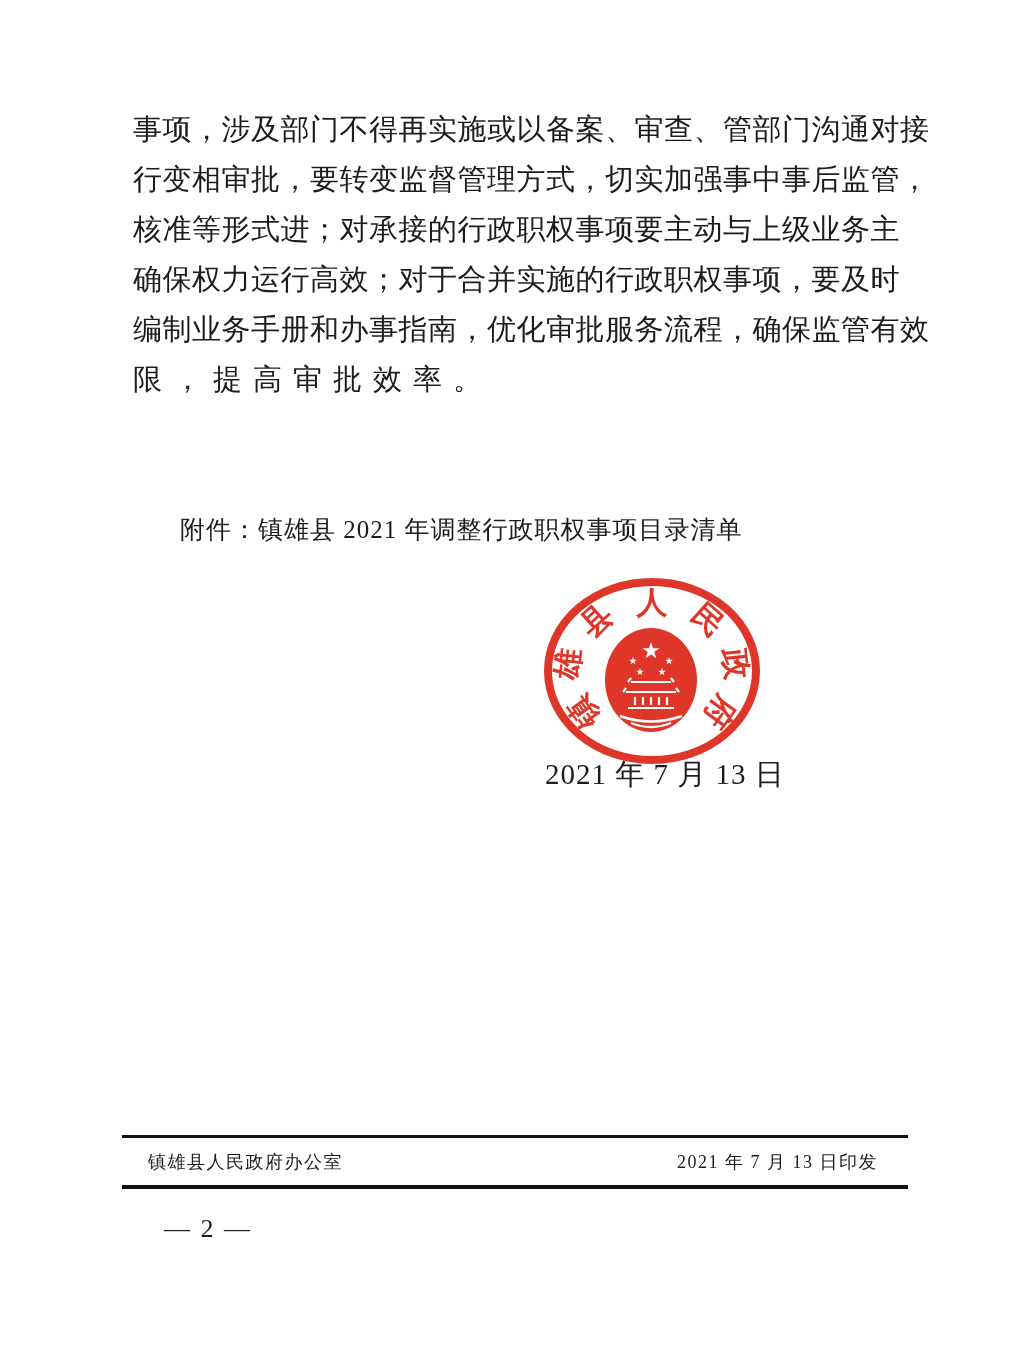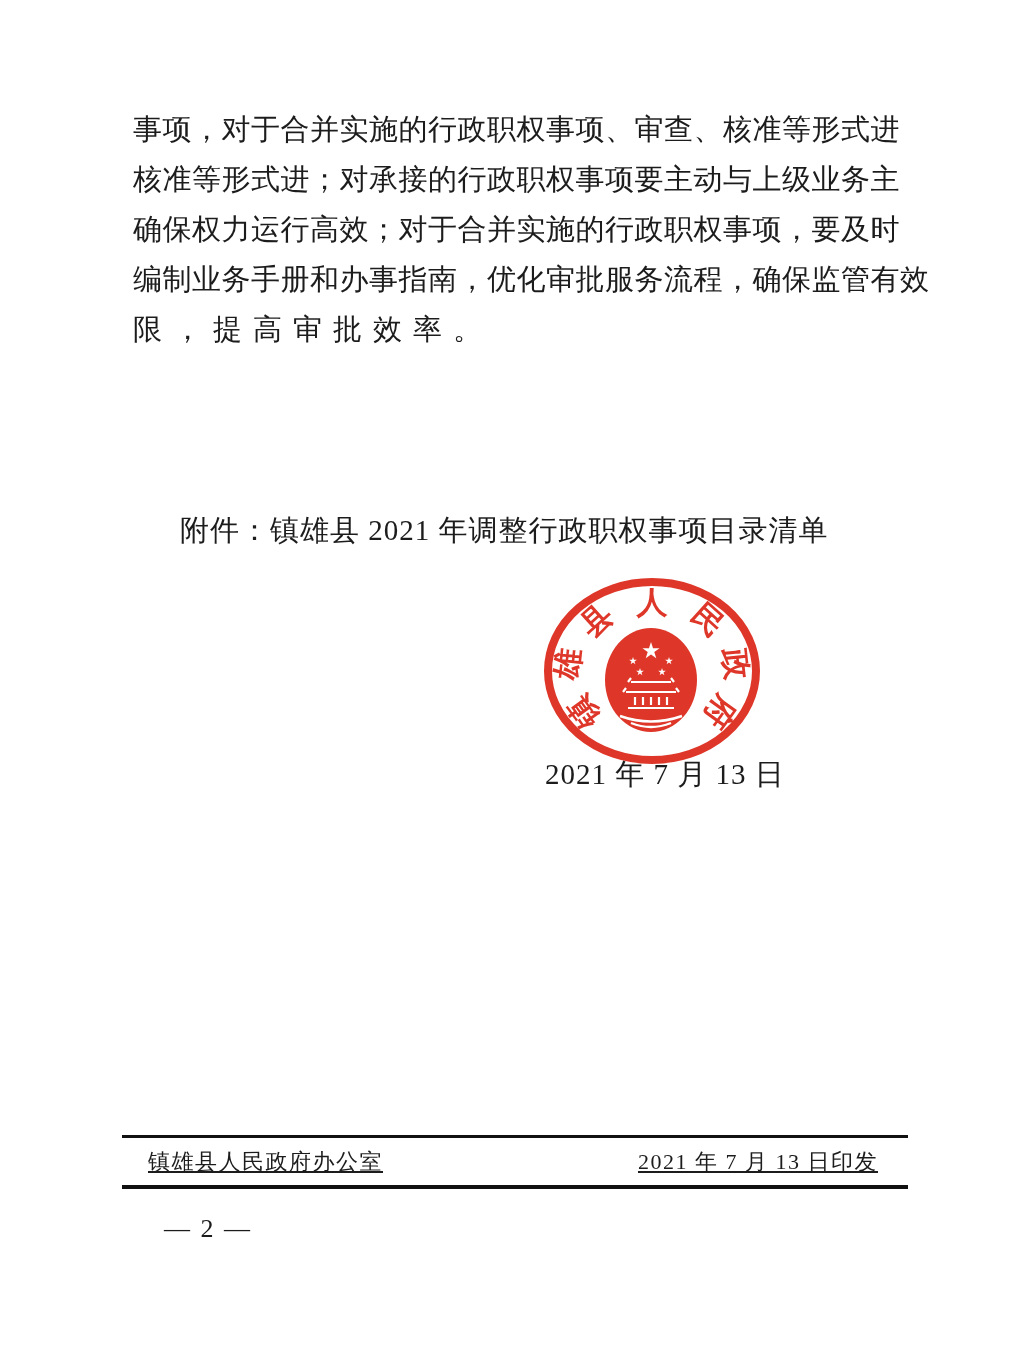--- a/index.html
+++ b/index.html
@@ -39,21 +39,21 @@
     text-align: right;
     text-align-last: left;
     letter-spacing: 11px;
     white-space: nowrap;
   }
   
   .attachment-line {
     position: absolute;
     left: 180px; top: 505px;
     width: 720px;
-    font-size: 29px;
+    font-size: 25px;
     line-height: 50px;
     letter-spacing: 1px;
     white-space: nowrap;
   }
   
   .seal-wrap {
     position: absolute;
     left: 532px; top: 561px;
     width: 240px; height: 220px;
     z-index: 1;
@@ -89,24 +89,23 @@
     width: 786px; height: 3px;
     background: #111111;
   }
   .footer-row {
     display: flex;
     justify-content: space-between;
     align-items: center;
     height: 47px;
     padding-left: 26px;
     padding-right: 30px;
-    font-size: 22px;
+    font-size: 18px;
     letter-spacing: 1.5px;
     white-space: nowrap;
-    text-decoration: underline;
   }
   .footer-rule-bottom {
     width: 786px; height: 4px;
     background: #111111;
   }
   .page-number {
     position: absolute;
     left: 158px; top: 1214px;
     width: 100px;
     text-align: center;
@@ -114,21 +113,22 @@
     letter-spacing: 2px;
     white-space: nowrap;
   }
 </style>
 </head>
 <body>
 
 <div class="page">
 
   <div class="doc-body">
-    <div class="body-line">事项，对于合并实施的行政职权事项、审查、核准等形式进</div>
+    <div class="body-line">事项，涉及部门不得再实施或以备案、审查、管部门沟通对接</div>
+    <div class="body-line">行变相审批，要转变监督管理方式，切实加强事中事后监管，</div>
     <div class="body-line">核准等形式进；对承接的行政职权事项要主动与上级业务主</div>
     <div class="body-line">确保权力运行高效；对于合并实施的行政职权事项，要及时</div>
     <div class="body-line">编制业务手册和办事指南，优化审批服务流程，确保监管有效</div>
     <div class="body-line last">限，提高审批效率。</div>
   </div>
 
   <div class="attachment-line">附件：镇雄县 2021 年调整行政职权事项目录清单</div>
 
   <div class="seal-wrap">
     <svg width="240" height="220" viewBox="0 0 240 220">

